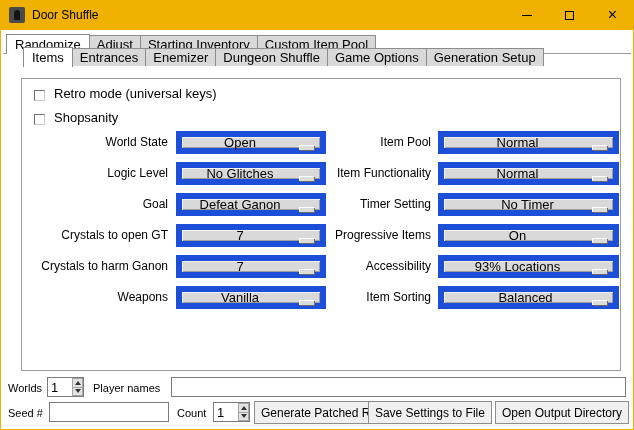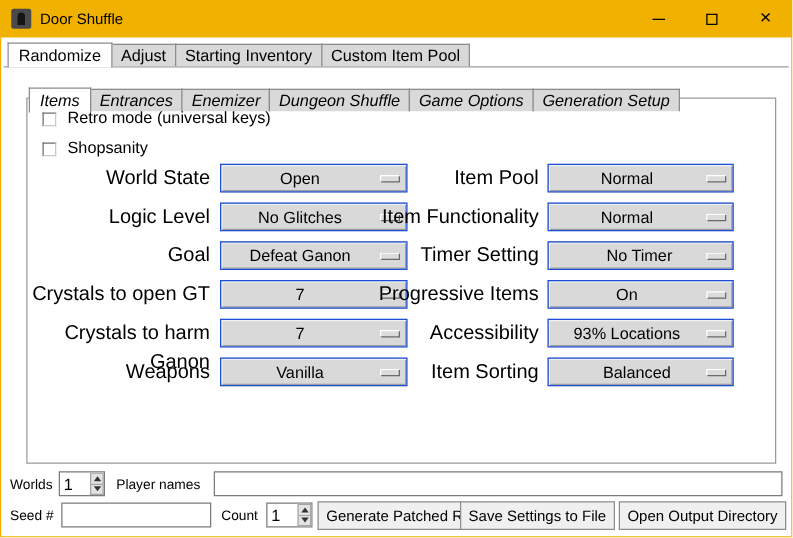--- a/index.html
+++ b/index.html
@@ -18,42 +18,42 @@
   .min-glyph { display:block; width:10px; height:1px; background:#000; }
   .max-glyph { display:block; width:9px; height:9px; border:1px solid #000; }
   .close-glyph { font-size:16px; line-height:1; }
 
   
   .content { position:absolute; top:30px; left:1px; right:1px; bottom:1px; background:#fff; overflow:hidden; }
 
   
   .tab-bar { position:absolute; display:flex; align-items:flex-end; z-index:2; }
   .tab-bar.outer { left:5px; top:3px; height:20px; }
-  .tab-bar.inner { left:22px; top:39px; height:20px;font-style:italic; }
+  .tab-bar.inner { left:22px; top:16px; height:20px; }
   .tab { border:1px solid #8c8c8c; border-bottom:none; background:#d9d9d9; padding:0 7px; font-size:13px; height:18px; line-height:17px; cursor:default; white-space:nowrap; }
   .tab + .tab { margin-left:-1px; }
   .tab.selected { background:#fff; height:20px; line-height:19px; margin-bottom:-1px; position:relative; z-index:3; padding:0 8px; }
   .outer-line { position:absolute; left:2px; right:2px; top:23px; height:0; border-top:1px solid #9b9b9b; z-index:1; }
   .inner-pane { position:absolute; left:20px; right:12px; top:48px; bottom:58px; border:1px solid #9b9b9b; background:#fff; z-index:1; }
 
   
   .check-row { position:absolute; left:33px; display:flex; align-items:flex-end; height:16px; z-index:2; cursor:default; }
   .checkbox { width:11px; height:11px; background:#fff; border:1px solid; border-color:#6e6e6e #c8c8c8 #c8c8c8 #6e6e6e; margin-right:9px; flex:0 0 auto; }
   .check-label { font-size:13px; }
 
   
-  .opt-label { position:absolute; font-size:16px; height:23px; line-height:23px; text-align:right; z-index:2; }
+  .opt-label { position:absolute; font-size:12px; height:23px; line-height:23px; text-align:right; z-index:2; }
   .opt-label.l { left:0; width:167px; }
   .opt-label.r { left:270px; width:160px; }
-  .opt-menu { position:absolute; height:23px; background:#d9d9d9; border:1px solid #1d4ed8;
+  .opt-menu { position:absolute; height:23px; background:#d9d9d9; border:6px solid #1d4ed8;
               box-shadow: inset 1px 1px 0 #f2f2f2, inset -1px -1px 0 #9e9e9e;
               display:flex; align-items:center; justify-content:center; font-size:13px;
               padding-right:22px; z-index:2; cursor:default; white-space:nowrap; }
   .opt-menu.l { left:175px; width:150px; }
-  .opt-menu.r { left:437px; width:149px; }
+  .opt-menu.r { left:437px; width:181px; }
   .opt-indicator { position:absolute; right:6px; top:8px; width:15px; height:5px; background:#dcdcdc;
                    box-shadow: 1px 1px 0 #6a6a6a, inset 1px 1px 0 #fff; }
 
   
   .lbl { position:absolute; font-size:11px; height:20px; line-height:20px; z-index:2; white-space:nowrap; }
   .entry { position:absolute; height:20px; border:1px solid #7b7b7b; background:#fff; font-size:13px;
            padding:0 3px; font-family:inherit; outline:none; z-index:2; }
   .spinbox { position:absolute; height:20px; width:37px; border:1px solid #7b7b7b; background:#fff; display:flex; z-index:2; }
   .spin-input { flex:1; min-width:0; border:none; background:transparent; font-size:13px; padding:0 0 0 3px; font-family:inherit; outline:none; }
   .spin-arrows { width:11px; display:flex; flex-direction:column; flex:0 0 auto; }

